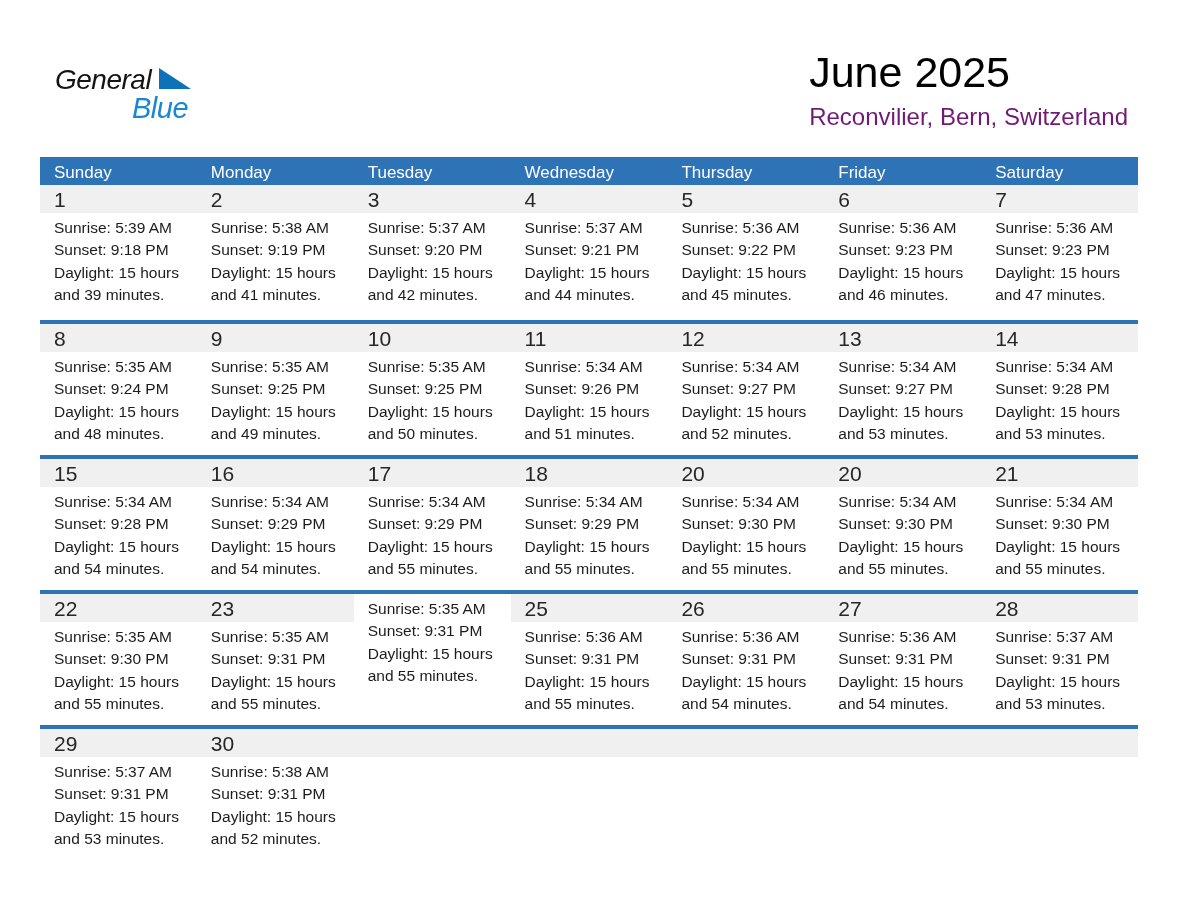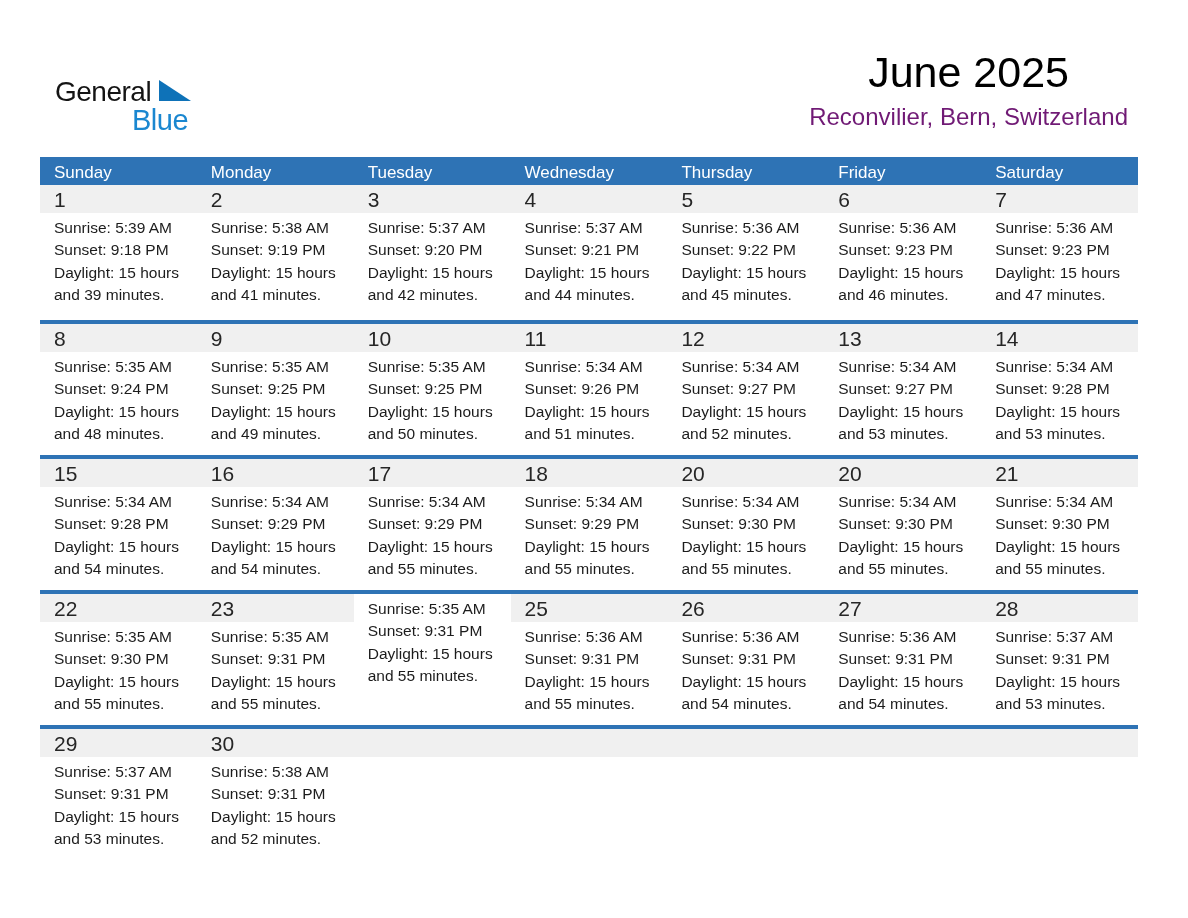--- a/index.html
+++ b/index.html
@@ -2,28 +2,28 @@
 <html><head>
 <meta charset="utf-8">
 <style>
   html,body{margin:0;padding:0;}
   body{
     width:1188px;height:918px;background:#ffffff;position:relative;
     font-family:"Liberation Sans",sans-serif;
     -webkit-font-smoothing:antialiased;
   }
   
-  .logo{position:absolute;left:55px;top:68px;width:160px;height:70px;}
+  .logo{position:absolute;left:55px;top:56px;width:160px;height:70px;font-style:italic;}
   .logo-general{position:absolute;left:0;top:8px;font-size:28px;letter-spacing:-0.5px;color:#141414;}
   .logo-triangle{position:absolute;left:104px;top:12px;width:32px;height:21px;
     background:var(--triangle-blue,#0e72b8);
     clip-path:polygon(0 0,100% 100%,0 100%);}
   .logo-blue{position:absolute;left:77px;top:36px;font-size:29px;letter-spacing:-0.5px;color:var(--logo-blue,#1a87d0);text-align:right;}
   
-  .title-block{position:absolute;right:60px;top:48px;text-align:center;}
+  .title-block{position:absolute;right:60px;top:48px;text-align:left;}
   .title-block h1{margin:0;font-size:43px;font-weight:400;color:#000;line-height:1.15;letter-spacing:0;}
   .title-block h2{margin:7px 0 0;font-size:24px;font-weight:400;color:#701a75;line-height:1.1;}
   
   .calendar{position:absolute;left:40px;top:157px;width:1098px;}
   .weekday-row{display:grid;grid-template-columns:repeat(7,1fr);background:var(--header-blue,#2e73b5);height:28px;}
   .weekday{color:#ffffff;font-size:17px;line-height:32px;padding-left:14px;font-weight:400;overflow:hidden;white-space:nowrap;}
   .week{display:grid;grid-template-columns:repeat(7,1fr);height:135px;box-sizing:border-box;}
   #weeks .week + .week{border-top:4px solid var(--header-blue,#2e73b5);}
   .cell{overflow:hidden;}
   .band{height:28px;background:var(--band-gray,#f0f0f0);}

